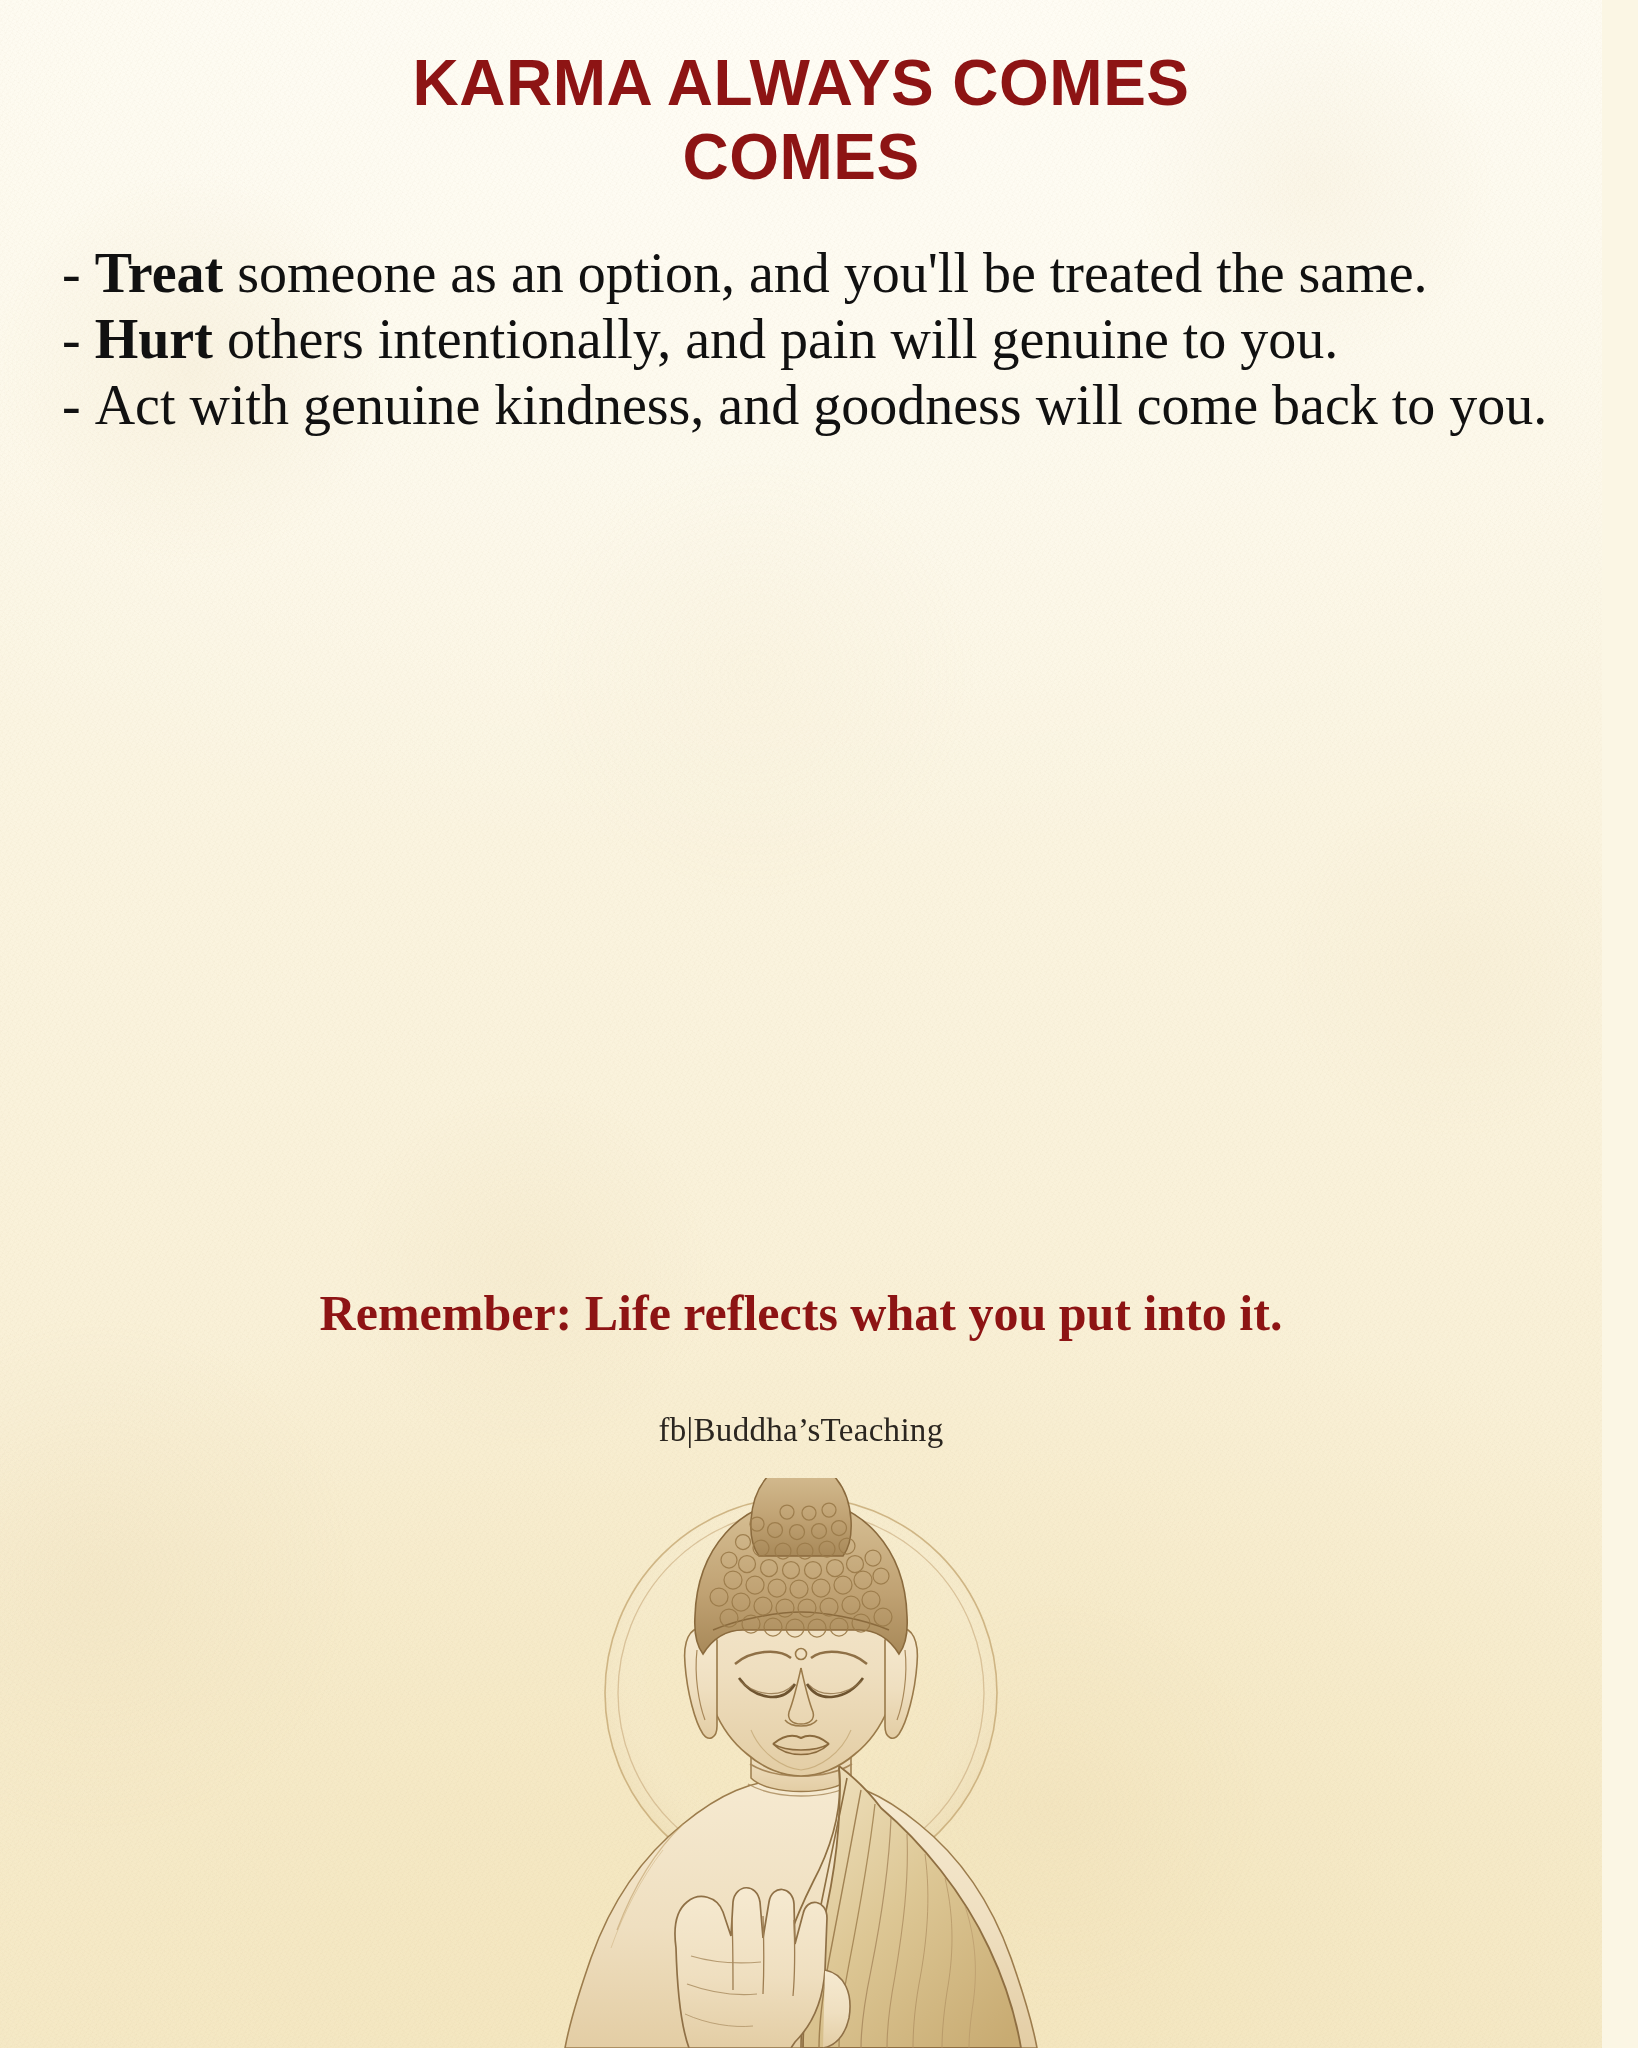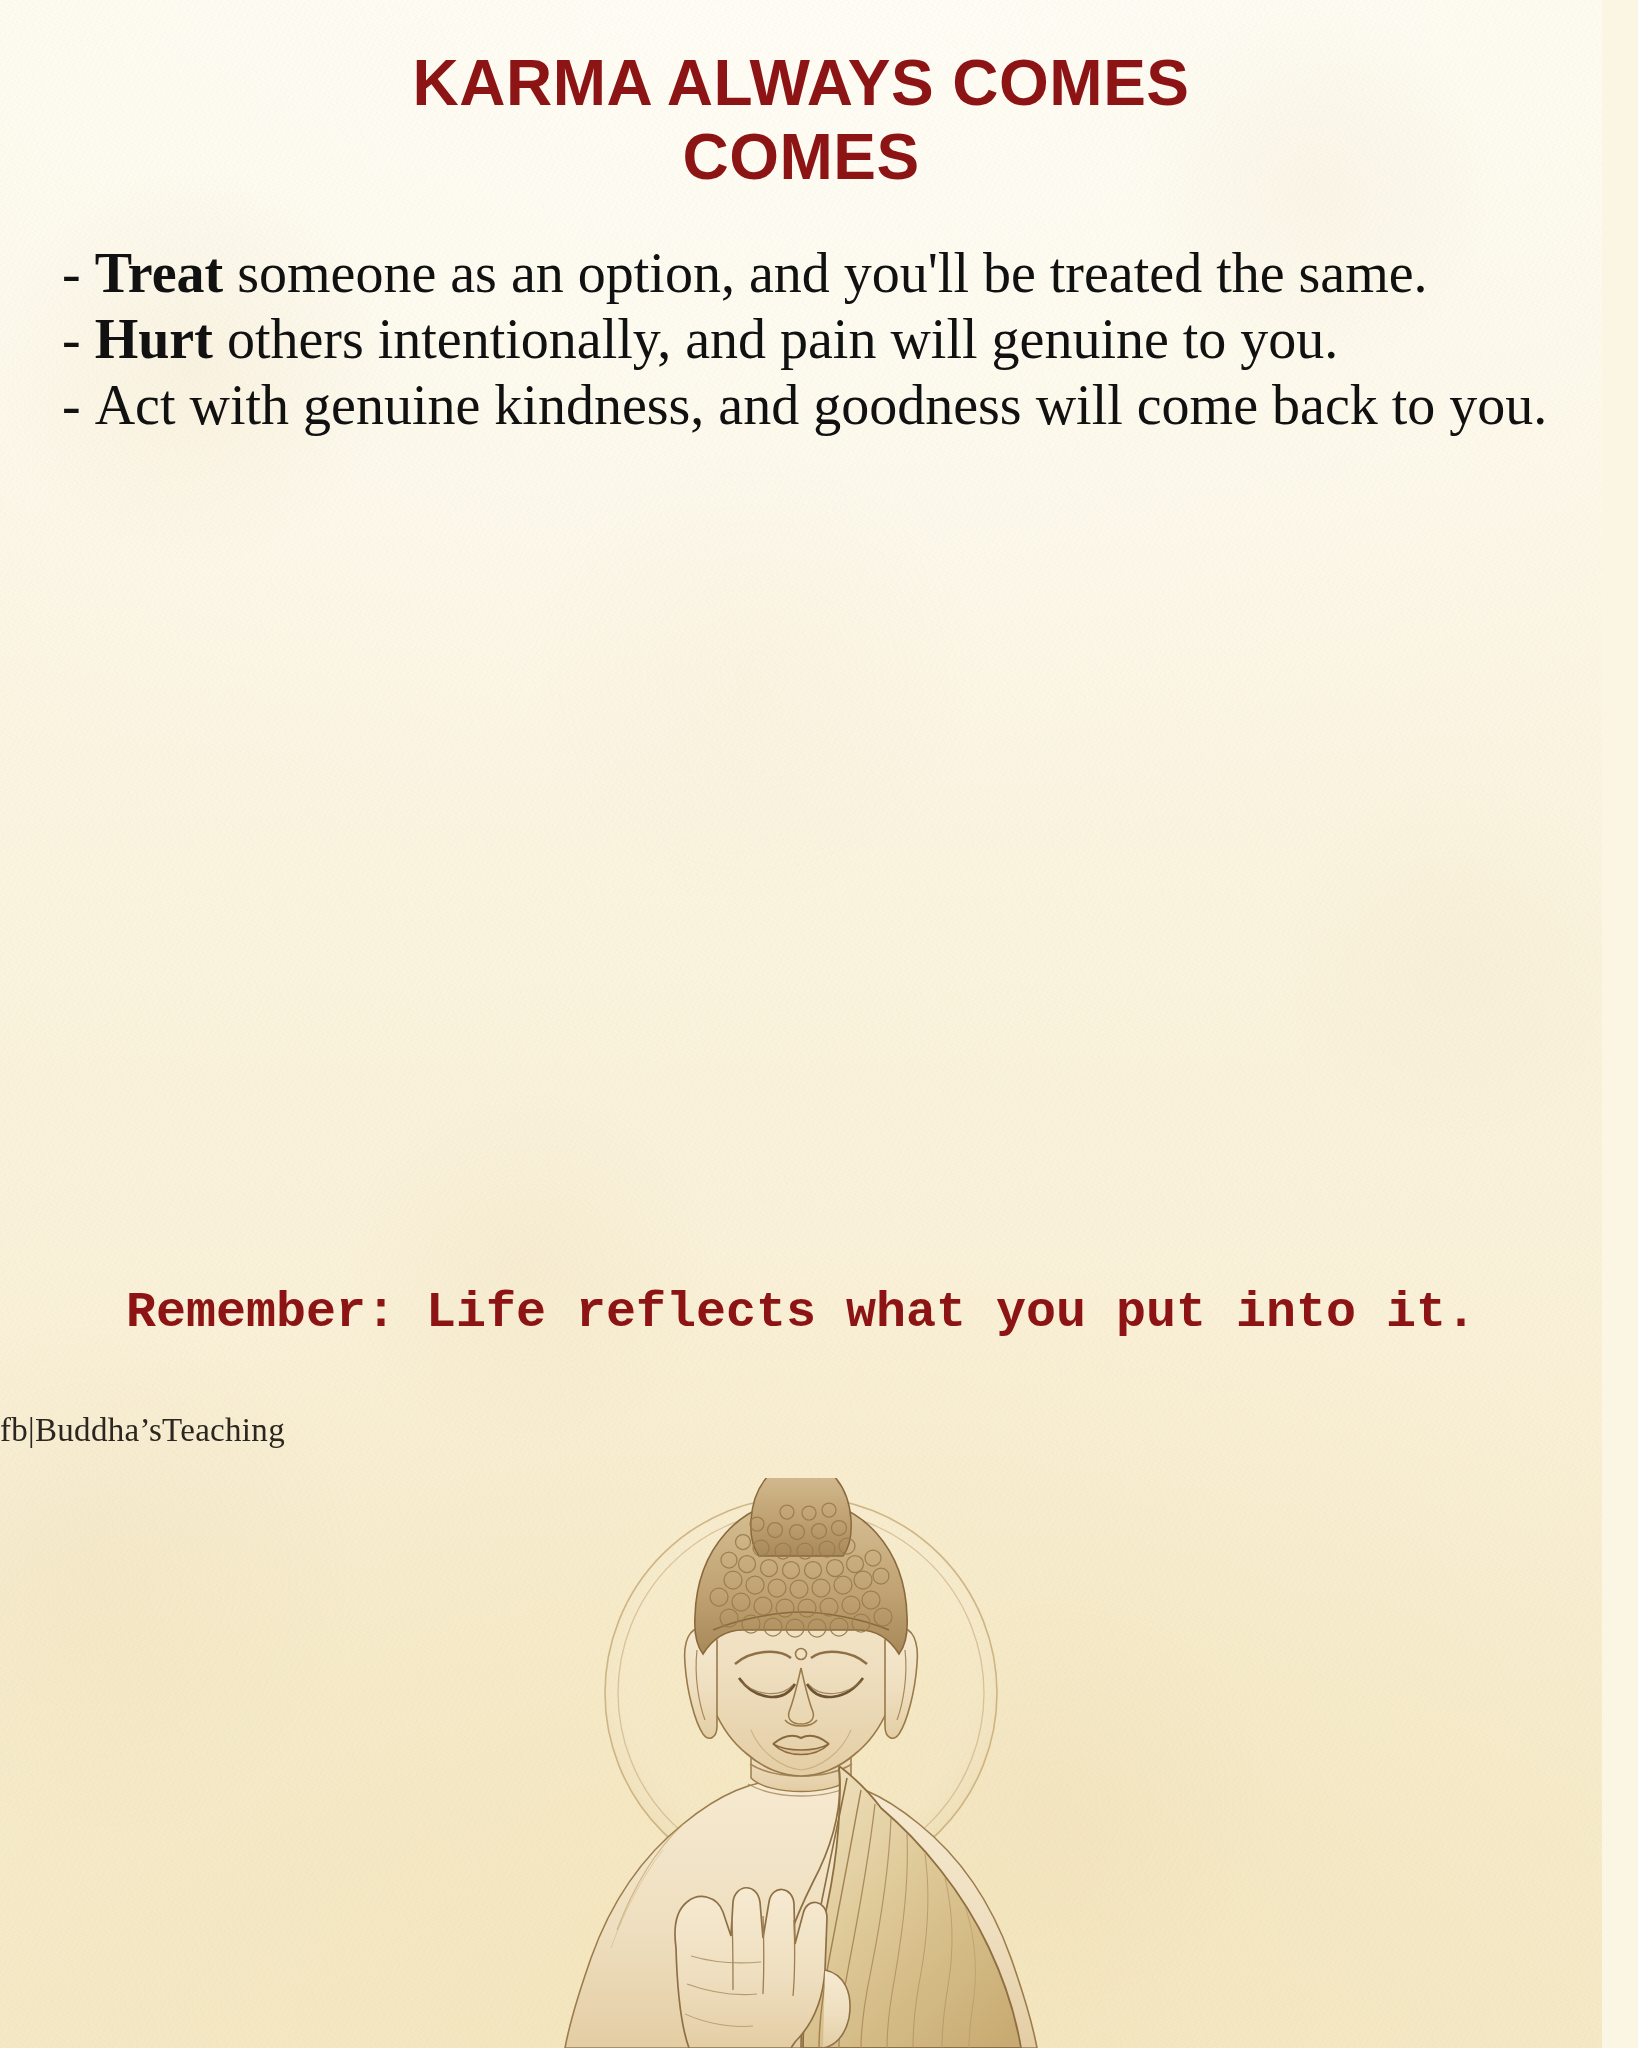--- a/index.html
+++ b/index.html
@@ -94,31 +94,32 @@
   }
   .kw { font-weight: bold; }
 
   .remember {
     position: absolute;
     top: 1283px;
     left: 0;
     right: 0;
     text-align: center;
     color: #8d1414;
-    font-family: Liberation Mono, monospace;
+    font-family: Liberation Serif, serif;
     font-weight: bold;
     font-size: 50px;
     line-height: 1.2;
   }
 
   .credit {
     position: absolute;
     top: 1412px;
     left: 0;
     right: 0;
+    text-align: center;
     color: #2b2620;
     font-family: "Liberation Serif", serif;
     font-size: 33px;
     letter-spacing: 0.3px;
   }
 
   
   #buddha-wrap {
     position: absolute;
     top: 1478px;

